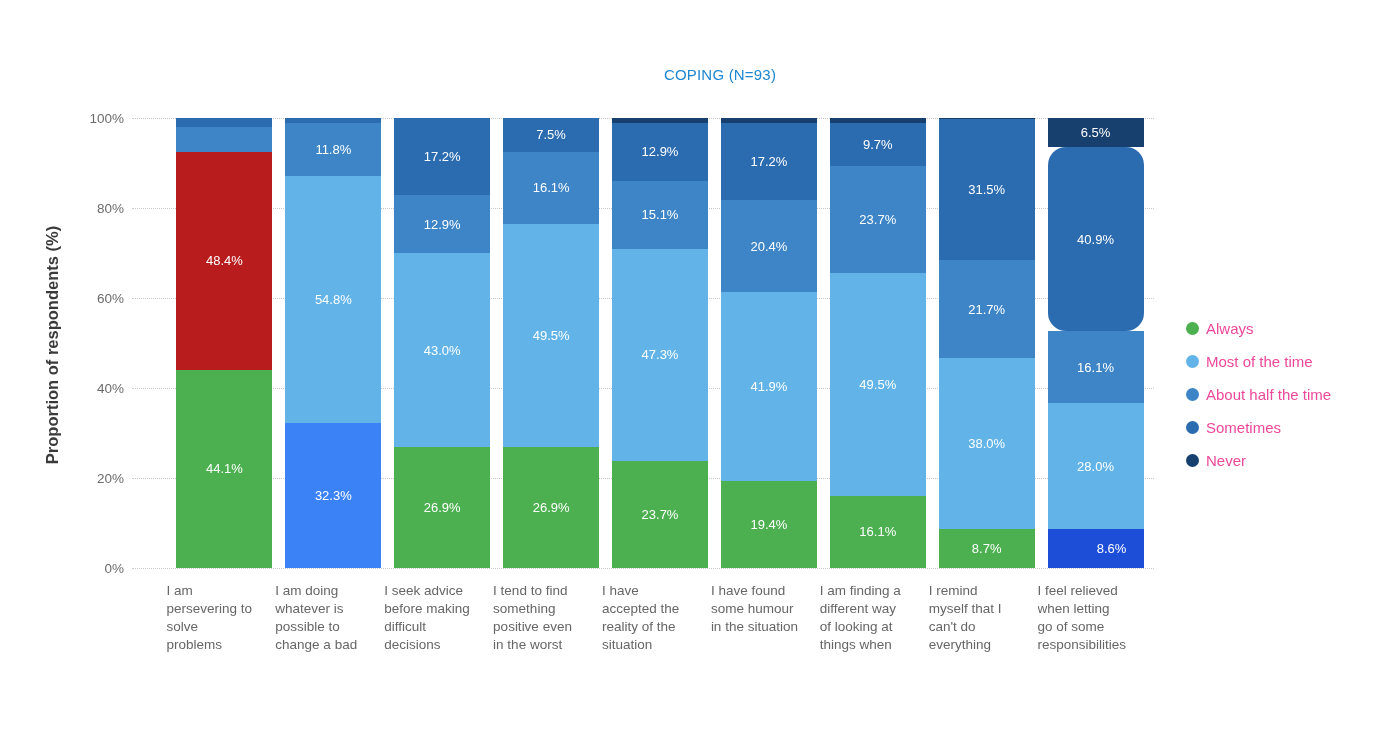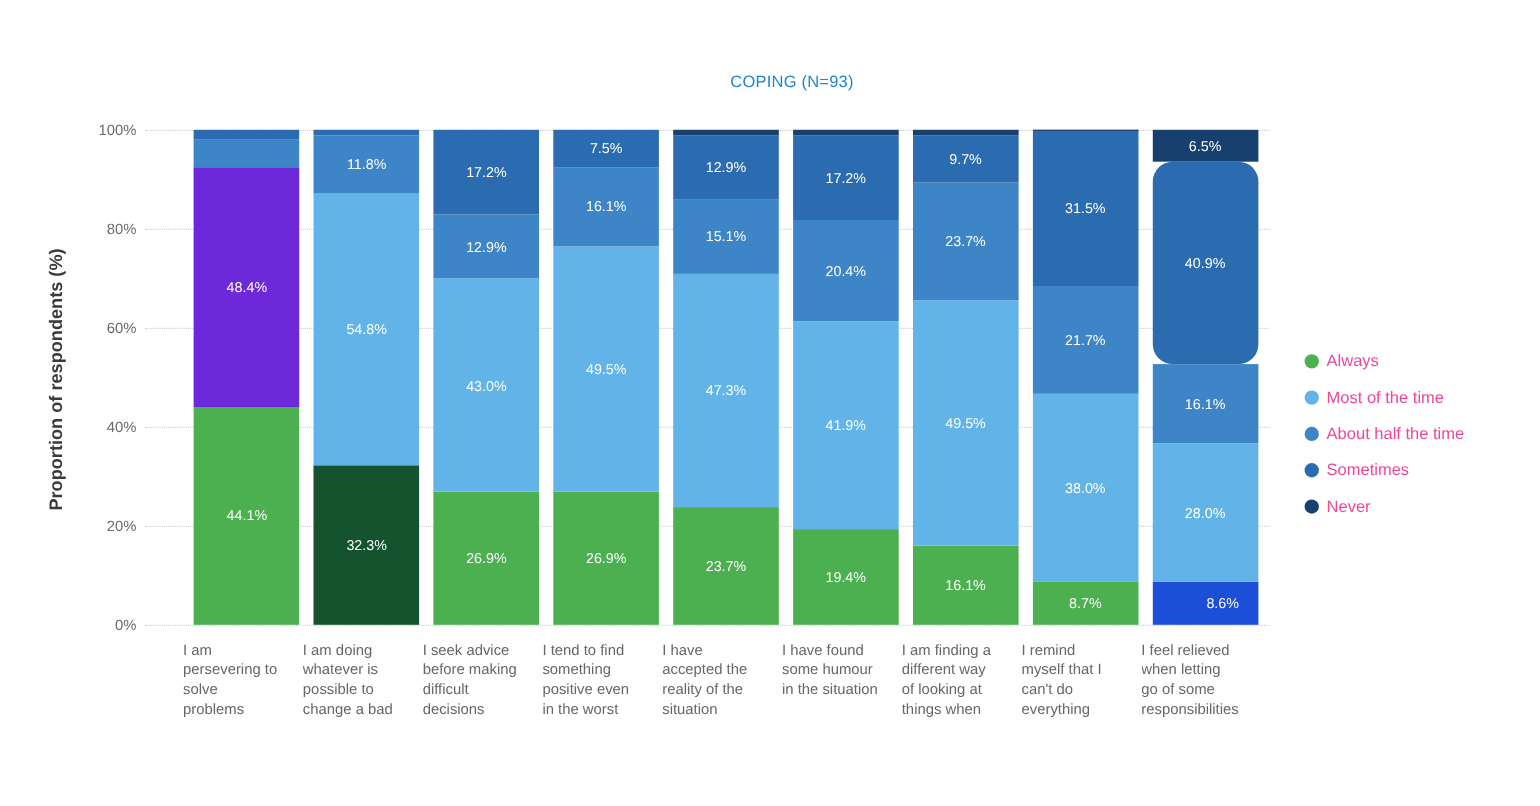--- a/index.html
+++ b/index.html
@@ -144,28 +144,28 @@
         <div class="ylabel" style="top: 270px;">40%</div>
         <div class="ylabel" style="top: 180px;">60%</div>
         <div class="ylabel" style="top: 90px;">80%</div>
         <div class="ylabel" style="top: 0px;">100%</div>
       </div>
     <div id="bars">
         <div class="bar" title="I am persevering to solve problems" style="left: 6.44444px;">
           <div class="seg" style="height: 44.1%; background: rgb(76, 176, 80);">
             <span class="seg-label">44.1%</span>
           </div>
-          <div class="seg" style="height: 48.4%; background: #6d28d9;">
+          <div class="seg" style="height: 48.4%; background: #b91c1c;">
             <span class="seg-label">48.4%</span>
           </div>
           <div class="seg" style="height: 5.4%; background: rgb(61, 133, 198);"></div>
           <div class="seg" style="height: 2.1%; background: rgb(43, 108, 176);"></div>
         </div>
         <div class="bar" title="I am doing whatever is possible to change a bad" style="left: 115.333px;">
-          <div class="seg" style="height: 32.3%; background: #14532d;">
+          <div class="seg" style="height: 32.3%; background: #3b82f6;">
             <span class="seg-label">32.3%</span>
           </div>
           <div class="seg" style="height: 54.8%; background: rgb(98, 180, 232);">
             <span class="seg-label">54.8%</span>
           </div>
           <div class="seg" style="height: 11.8%; background: rgb(61, 133, 198);">
             <span class="seg-label">11.8%</span>
           </div>
           <div class="seg" style="height: 1.1%; background: rgb(43, 108, 176);"></div>
         </div>

